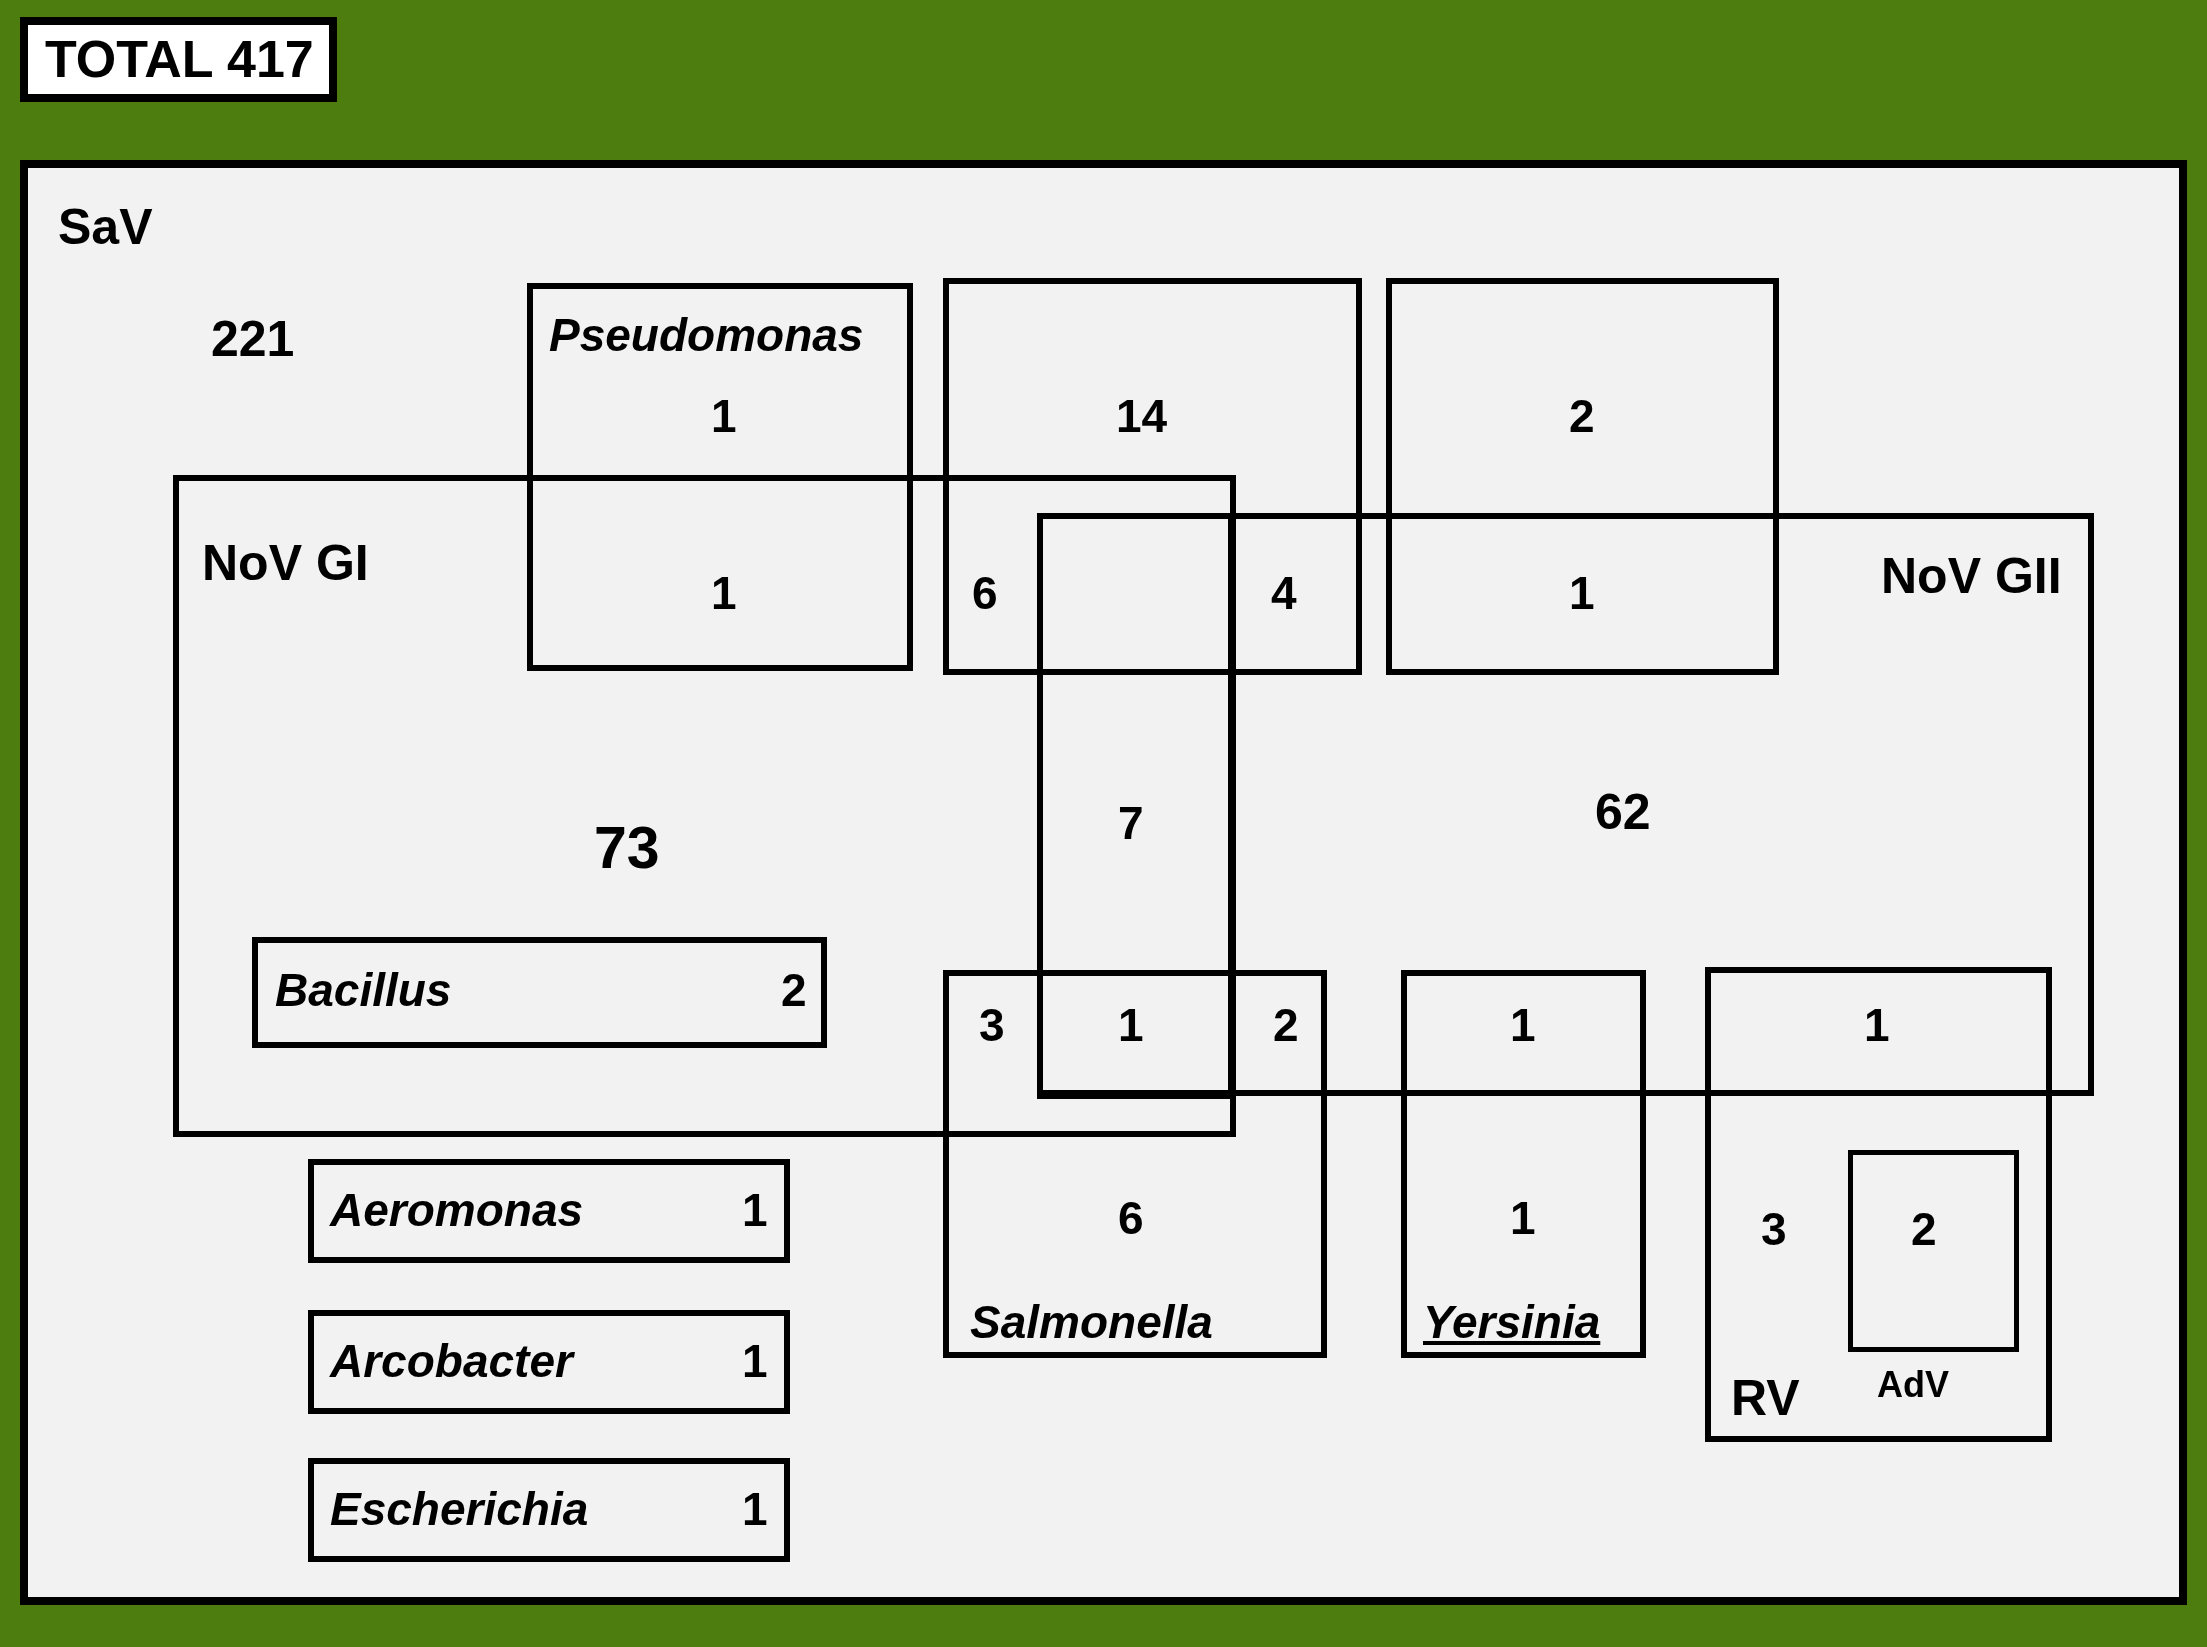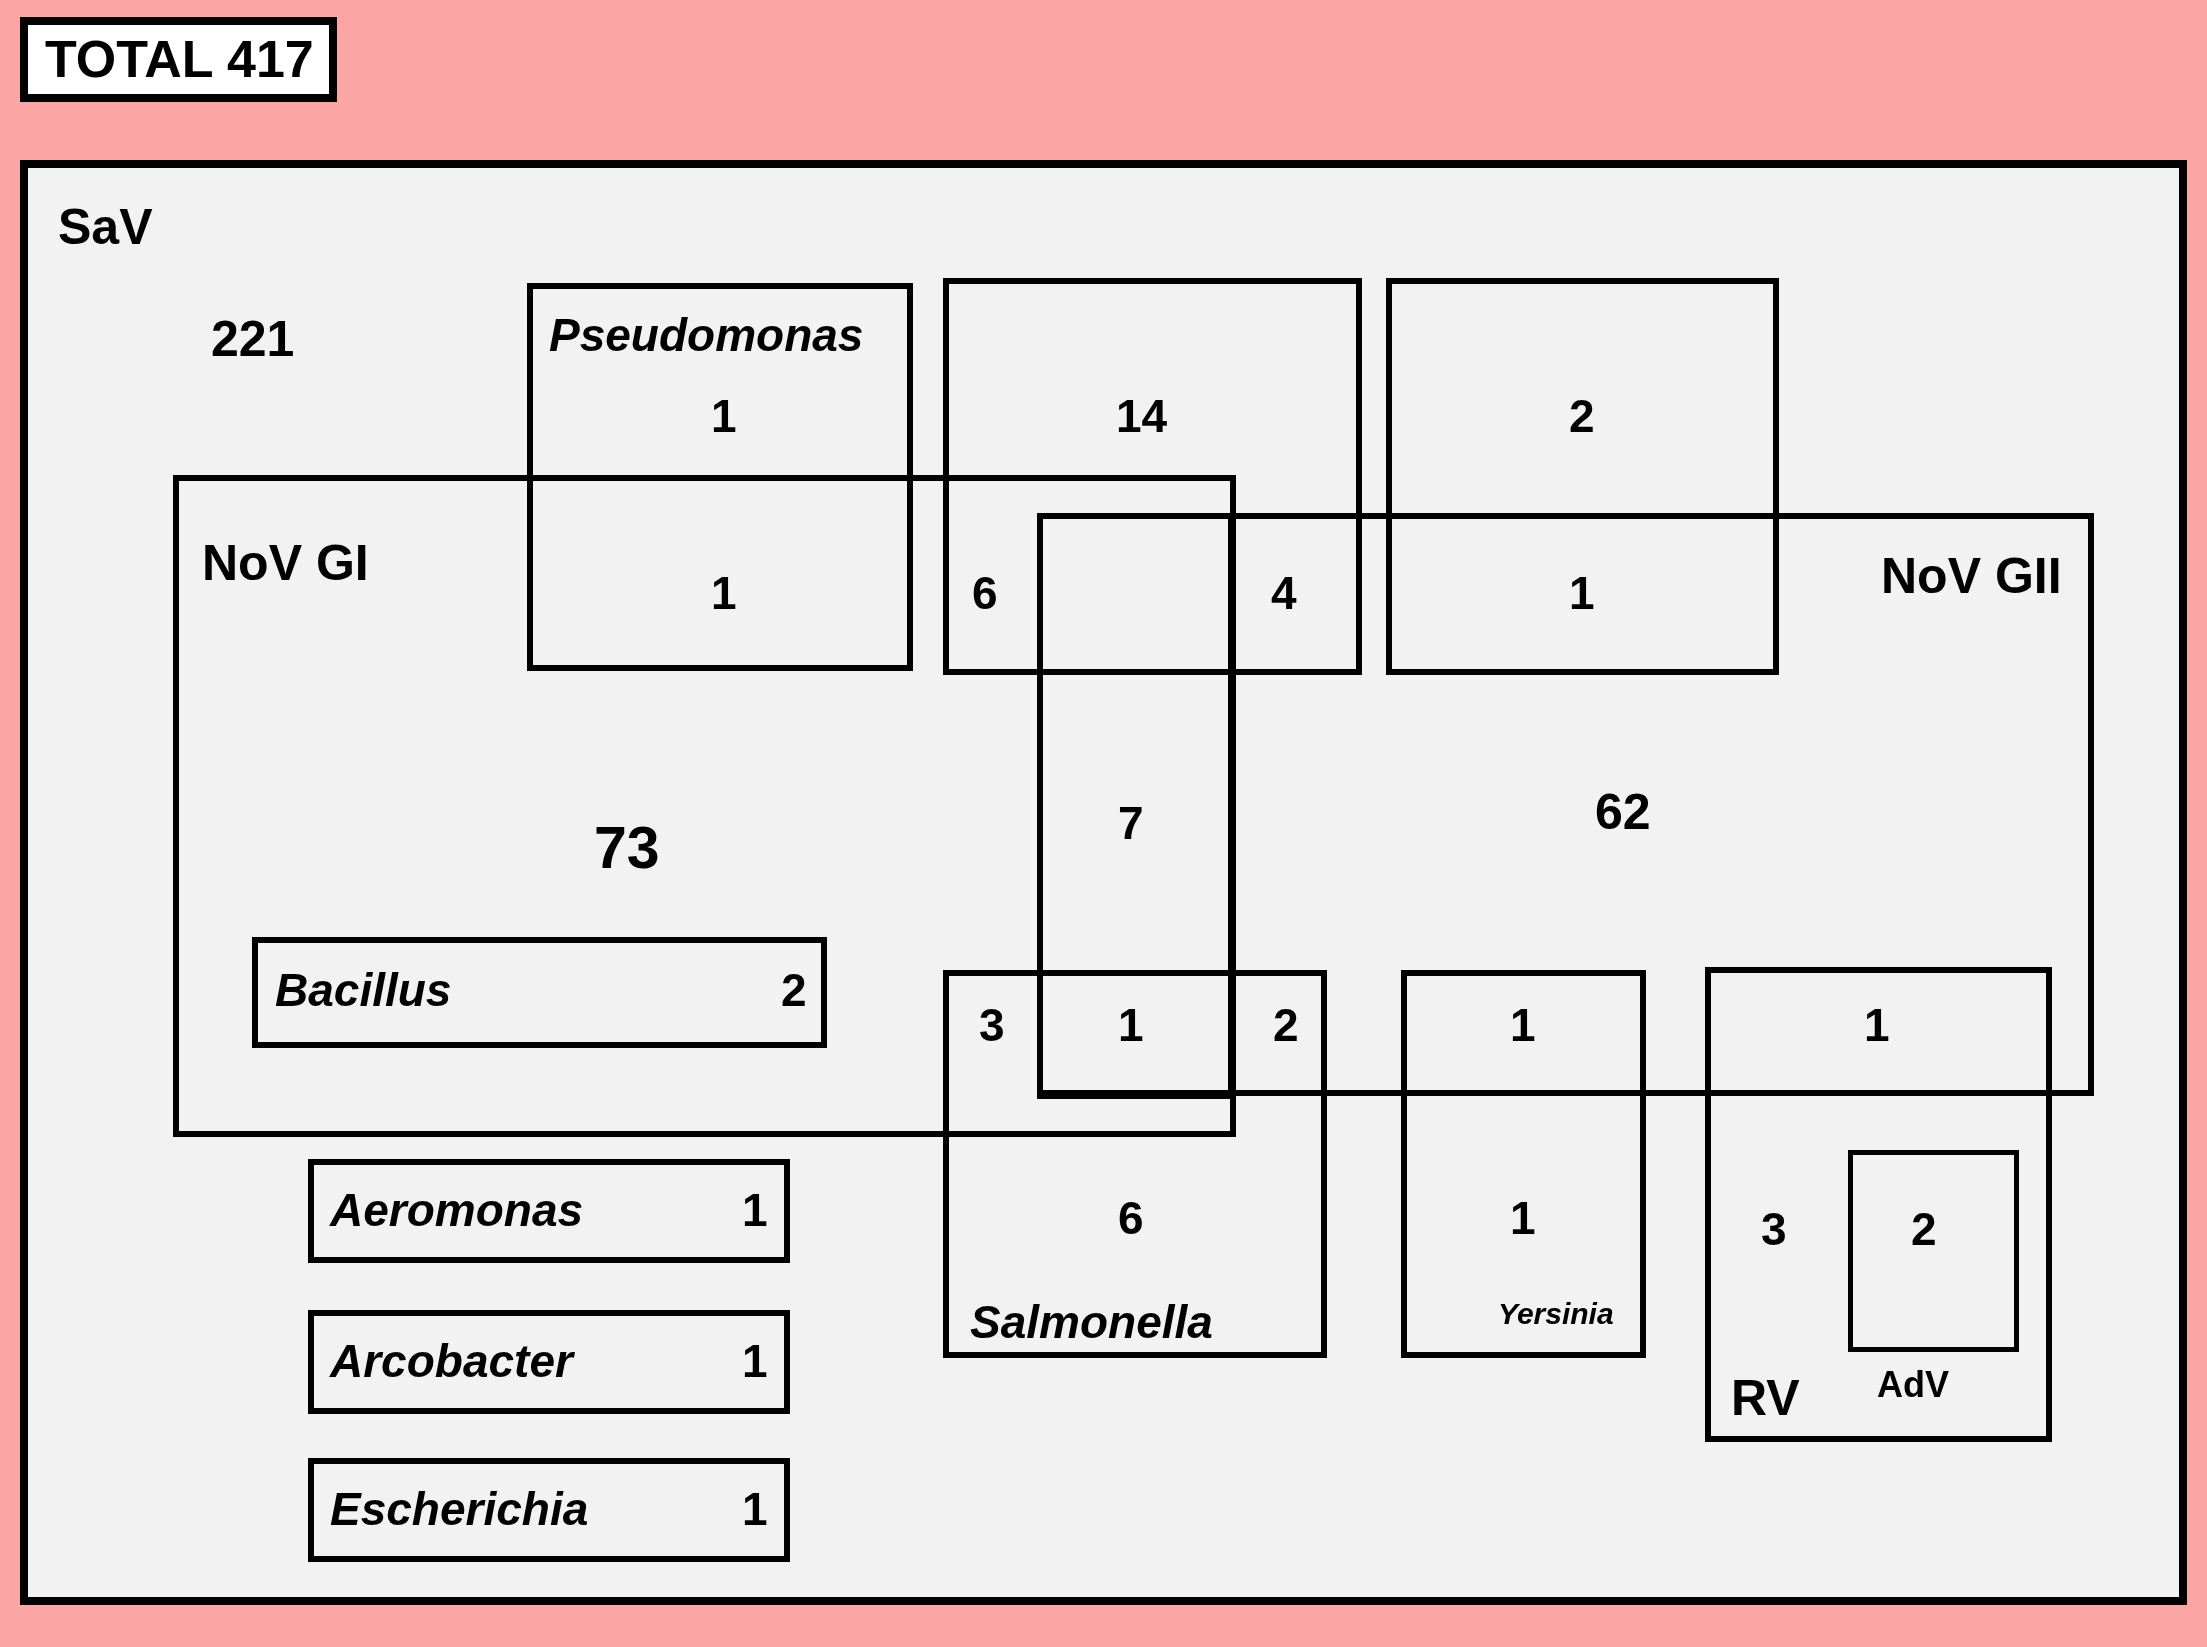--- a/index.html
+++ b/index.html
@@ -4,21 +4,21 @@
 <style>
   html, body {
     margin: 0;
     padding: 0;
     background: #ffffff;
   }
   #stage {
     position: relative;
     width: 2208px;
     height: 1647px;
-    background: #fca5a5;
+    background: #4d7c0f;
     font-family: "Liberation Sans", sans-serif;
     overflow: hidden;
   }
   
   .box {
     position: absolute;
     box-sizing: border-box;
     border: 6.5px solid #000000;
     background: #f2f2f2;
   }
@@ -107,21 +107,21 @@
   #salmonella-n-left { left: 979px; top: 1002px; font-size: 46px; }
   #salmonella-n-mid { left: 1118px; top: 1002px; font-size: 46px; }
   #salmonella-n-right { left: 1273px; top: 1002px; font-size: 46px; }
   #salmonella-n-bottom { left: 1118px; top: 1195px; font-size: 46px; }
   #salmonella-label { left: 970px; top: 1299px; font-size: 46px; }
 
   
   #yersinia-box { left: 1401px; top: 970px; width: 245px; height: 388px; }
   #yersinia-n1 { left: 1510px; top: 1002px; font-size: 46px; }
   #yersinia-n2 { left: 1510px; top: 1195px; font-size: 46px; }
-  #yersinia-label { left: 1498px; top: 1299px; font-size: 30px; }
+  #yersinia-label { left: 1423px; top: 1299px; font-size: 46px; text-decoration: underline; }
 
   
   #rv-box { left: 1705px; top: 967px; width: 347px; height: 475px; }
   #rv-n1 { left: 1864px; top: 1002px; font-size: 46px; }
   #rv-n2 { left: 1761px; top: 1206px; font-size: 46px; }
   #rv-label { left: 1731px; top: 1373px; font-size: 50px; text-align: center; }
 
   
   #adv-box { left: 1848px; top: 1150px; width: 171px; height: 202px; border-width: 5.6px; }
   #adv-n { left: 1911px; top: 1206px; font-size: 46px; }

